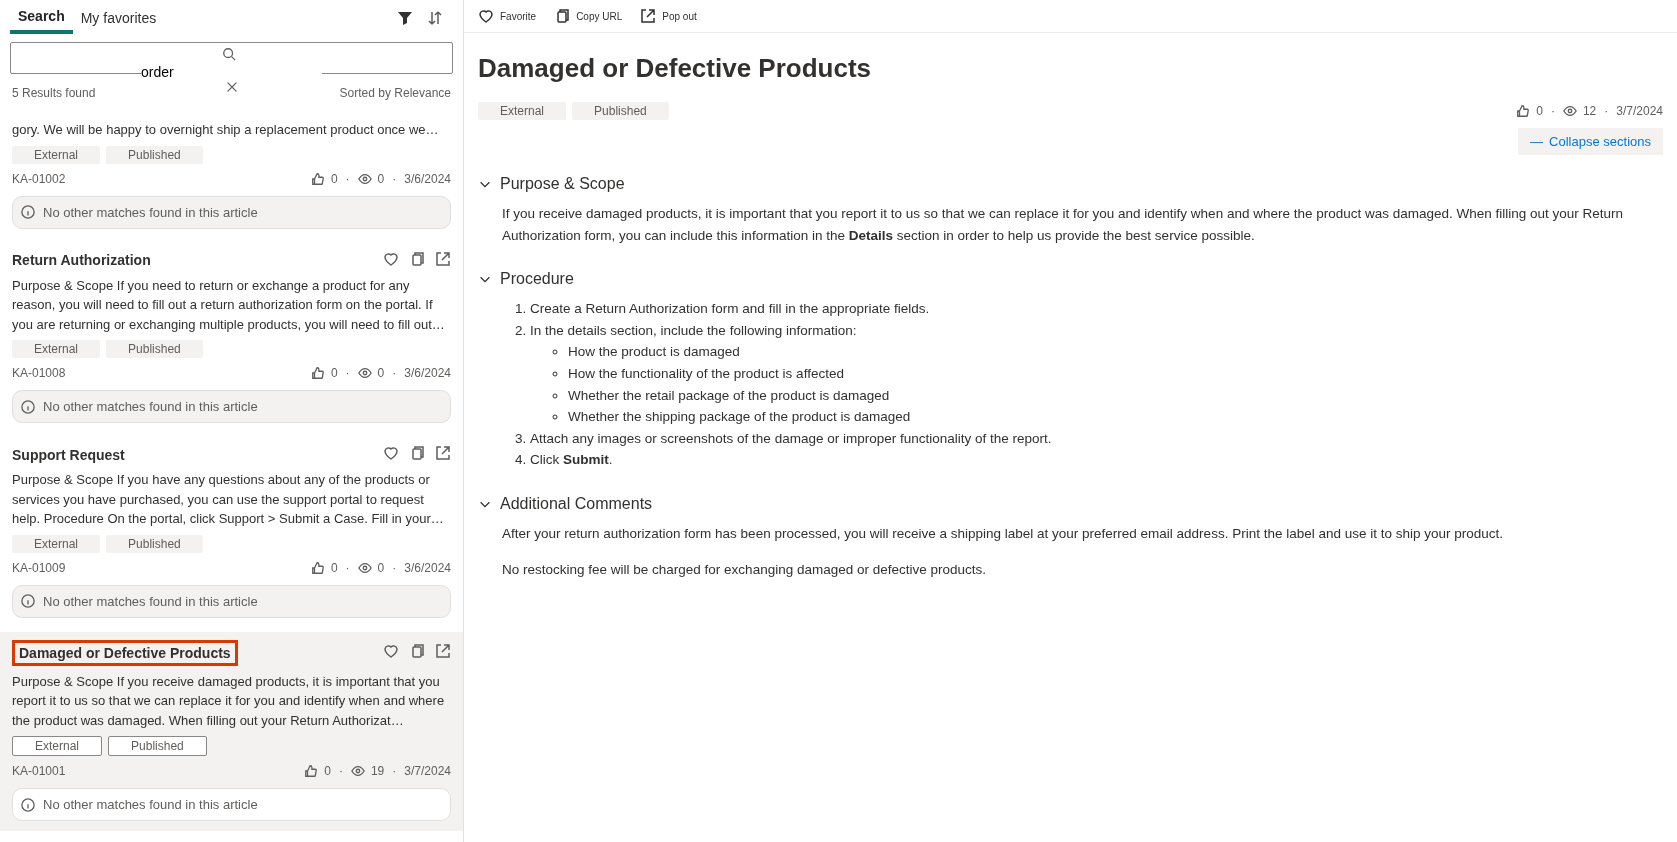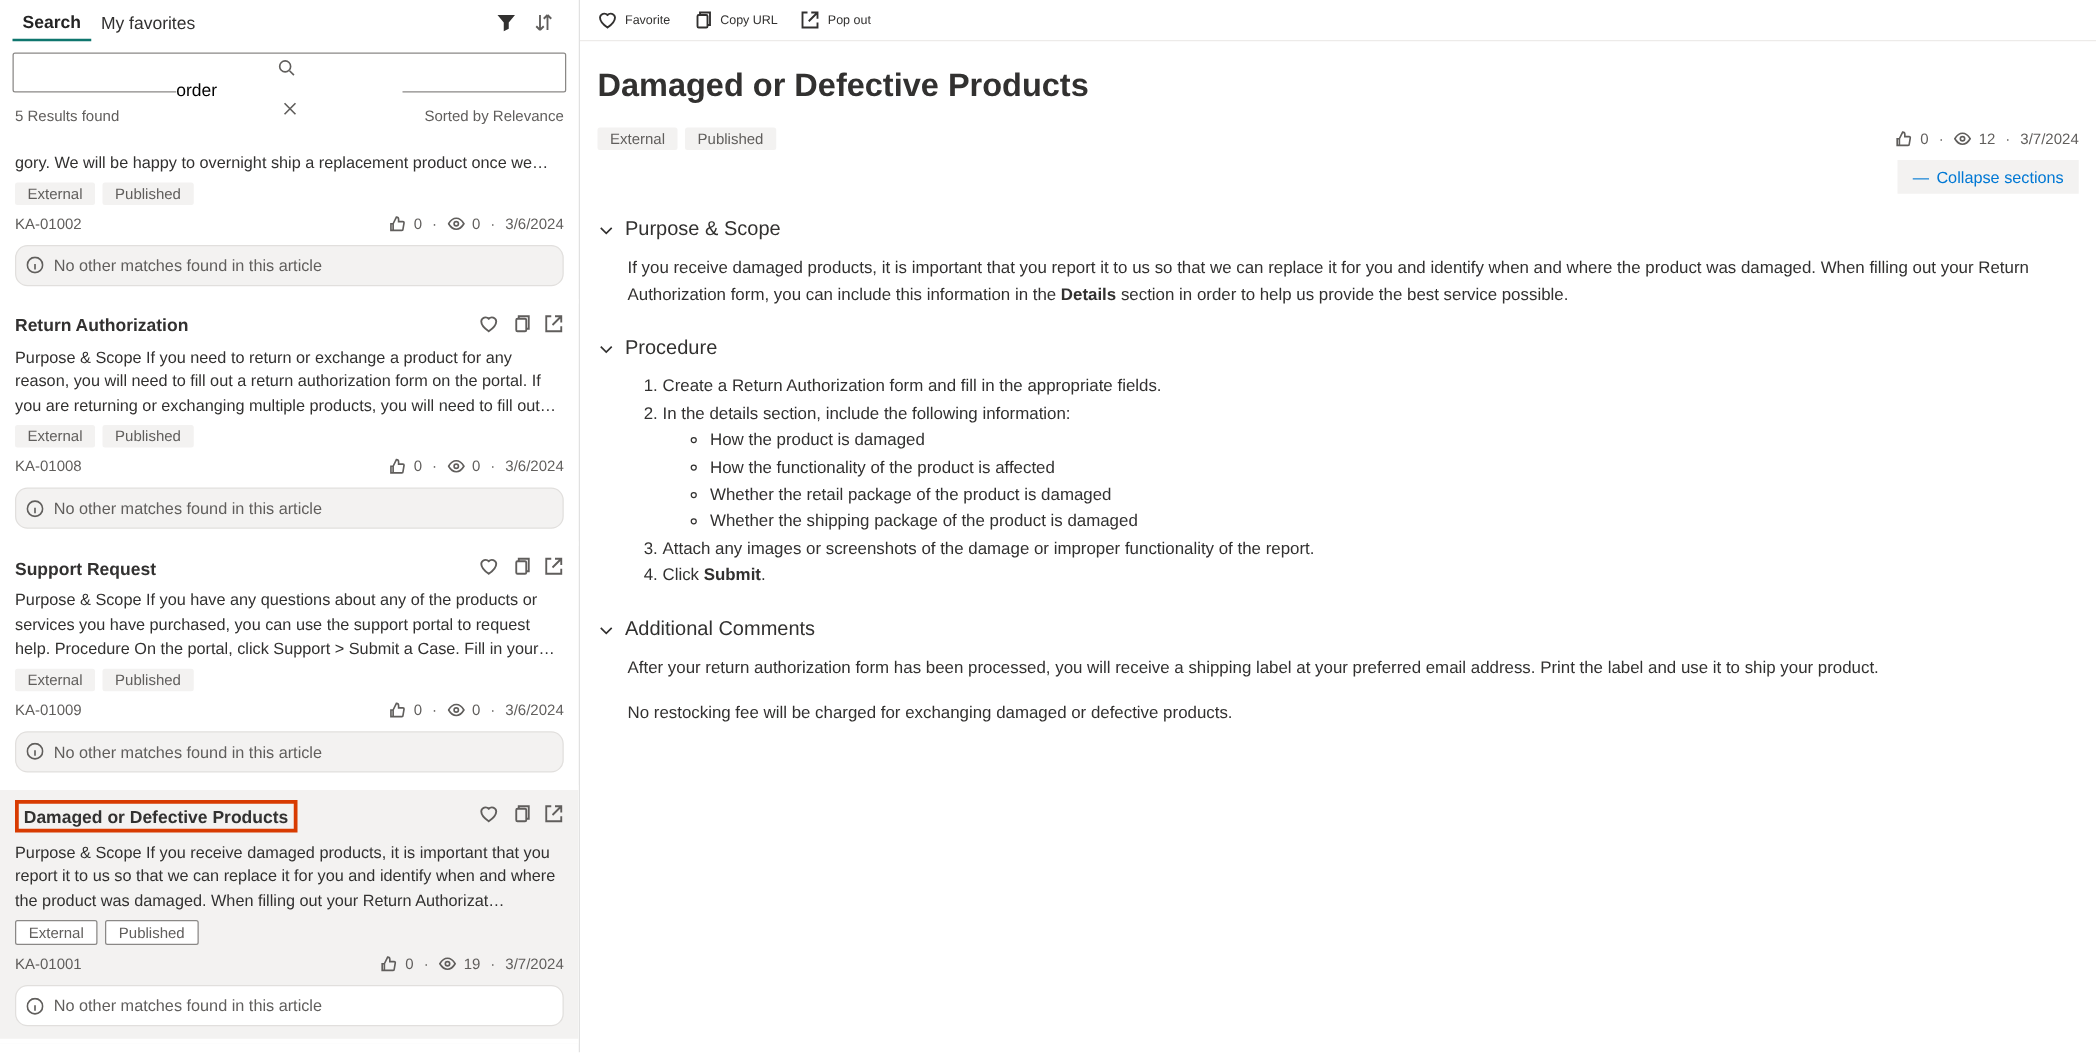--- a/index.html
+++ b/index.html
@@ -1,38 +1,38 @@
 <!DOCTYPE html>
 <html><head>
 <meta charset="utf-8">
 <style>
 * { box-sizing: border-box; margin: 0; padding: 0; }
 body { font-family: "Segoe UI", Arial, sans-serif; font-size: 14px; color: #323130; background: #fff; display: flex; height: 842px; width: 1677px; overflow: hidden; }
 .left-panel { width: 464px; border-right: 1px solid #e1e1e1; display: flex; flex-direction: column; overflow: hidden; }
 .tabs { display: flex; align-items: center; padding: 0 10px; height: 36px; }
 .tab { padding: 6px 8px; font-size: 14px; cursor: pointer; }
-.tab.active { font-weight: 600; border-bottom: 2px solid #0f766e; color: #242424; }
+.tab.active { font-weight: 600; border-bottom: 4px solid #0f766e; color: #242424; }
 .tab-spacer { flex: 1; }
 .tab-icons { display: flex; gap: 14px; padding-right: 10px; }
 .icon-btn { width: 16px; height: 16px; display: inline-flex; align-items: center; justify-content: center; cursor: pointer; color: #605e5c; }
 .search-box { margin: 6px 10px; border: 1px solid #8a8886; border-radius: 2px; display: flex; align-items: center; padding: 4px 8px; height: 32px; flex-direction: column; }
 .search-box input { border: none; outline: none; flex: 1; font-size: 14px; }
 .meta-row { display: flex; justify-content: space-between; padding: 6px 12px; font-size: 12px; color: #605e5c; }
 .results { flex: 1; overflow-y: auto; }
 .card { padding: 8px 12px 0 12px; border-bottom: 4px solid #fff; }
 .card.selected { background: #f3f2f1; }
 .card-title-row { display: flex; align-items: center; justify-content: space-between; }
 .card-title { font-weight: 600; font-size: 14px; }
 .card-actions { display: flex; gap: 10px; color: #605e5c; }
 .card-actions svg { width: 16px; height: 16px; }
 .highlight-box { border: 3px solid #d83b01; display: inline-block; padding: 2px 4px; }
 .card-excerpt { font-size: 13px; color: #323130; margin: 6px 0; line-height: 1.5; overflow: hidden; display: -webkit-box; -webkit-line-clamp: 3; -webkit-box-orient: vertical; }
 .card-excerpt.short { -webkit-line-clamp: 1; }
 .tag-row { display: flex; gap: 6px; margin: 4px 0; }
-.tag { background: #f3f2f1; border-radius: 2px; padding: 2px 10px; font-size: 12px; color: #605e5c; }
+.tag { background: #f3f2f1; border-radius: 2px; padding: 2px 22px; font-size: 12px; color: #605e5c; }
 .card.selected .tag { border: 1px solid #8a8886; background: #fff; }
 .kb-row { display: flex; justify-content: space-between; align-items: center; font-size: 12px; color: #605e5c; padding: 4px 0; }
 .kb-stats { display: flex; align-items: center; gap: 6px; }
 .kb-stats svg { width: 14px; height: 14px; }
 .no-match { background: #f3f2f1; border: 1px solid #e1dfdd; border-radius: 10px; padding: 8px; font-size: 13px; color: #605e5c; display: flex; align-items: center; gap: 8px; margin: 6px 0 10px 0; }
 .card.selected .no-match { background: #fff; }
 .right-panel { flex: 1; overflow-y: auto; }
 .top-actions { display: flex; gap: 18px; padding: 8px 14px; font-size: 10px; color: #323130; align-items: center; border-bottom: 1px solid #edebe9; }
 .top-actions .act { display: flex; align-items: center; gap: 6px; cursor: pointer; }
 .article { padding: 20px 14px; }

